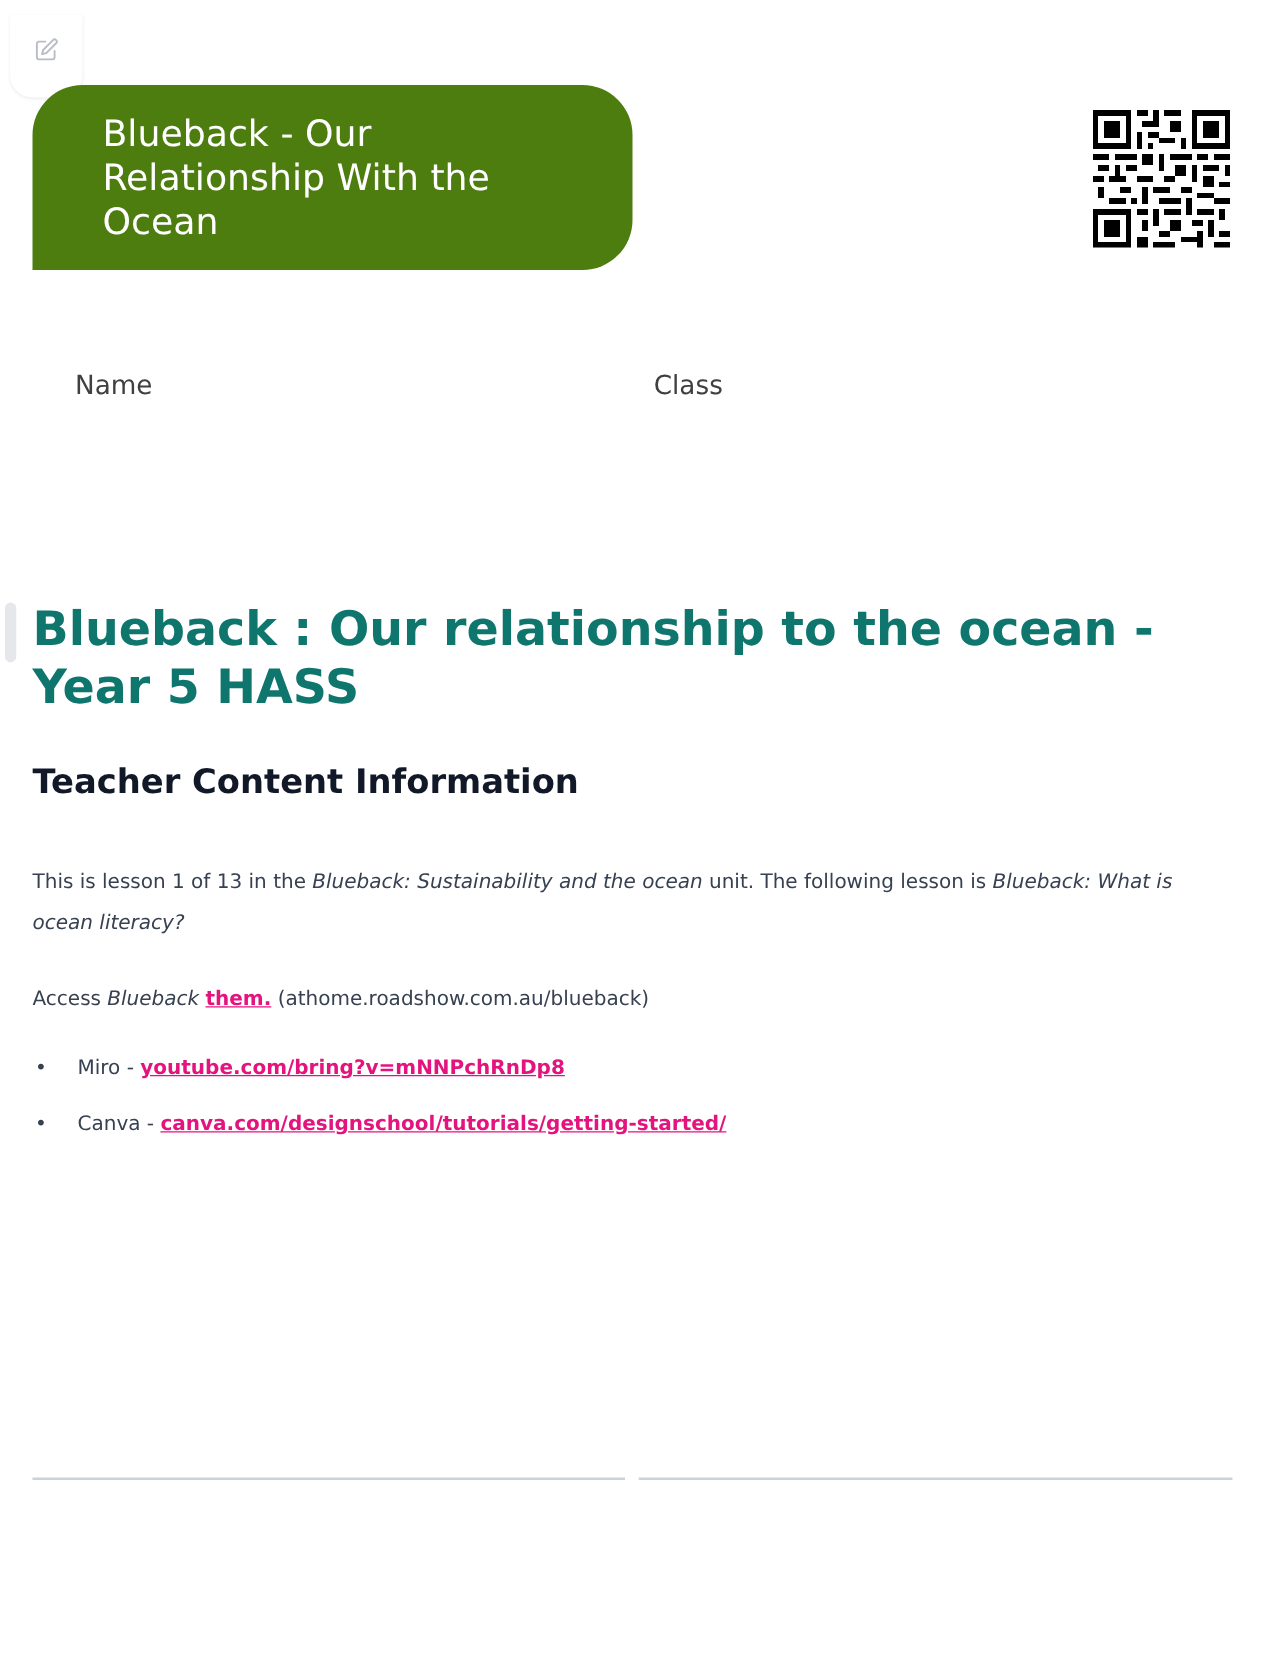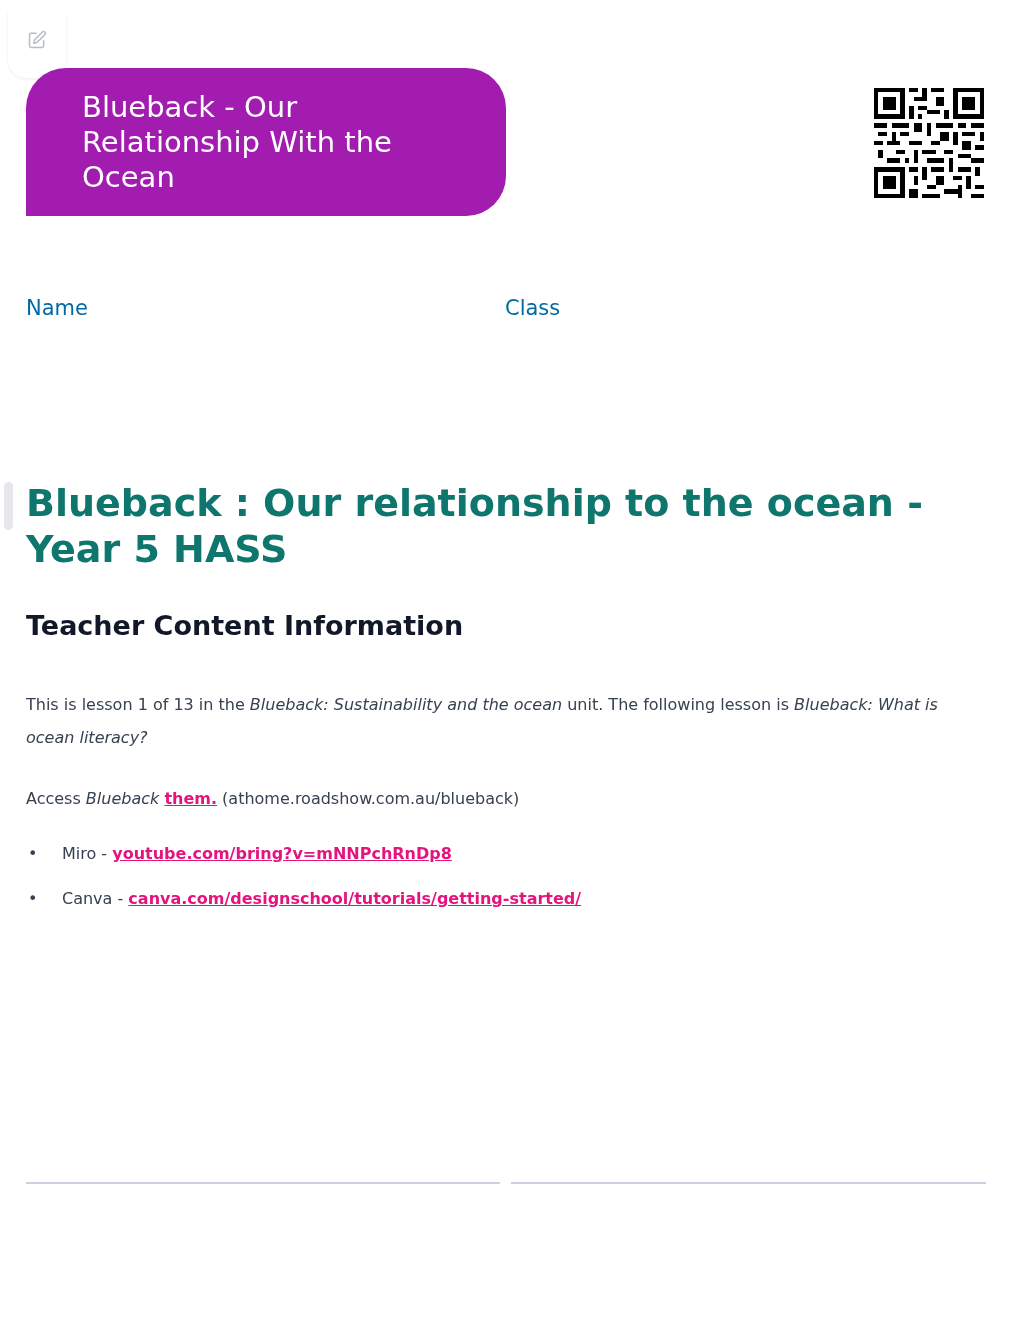--- a/index.html
+++ b/index.html
@@ -16,36 +16,36 @@
       background: #ffffff;
       border-radius: 0 0 18px 18px;
       box-shadow: 0 1px 3px rgba(0,0,0,0.08);
       display: flex; align-items: flex-start; justify-content: center;
       padding-top: 18px;
     }
     .edit-tab svg { width: 20px; height: 20px; }
     .title-banner {
       position: absolute; left: 26px; top: 68px;
       width: 480px; height: 148px;
-      background: #a21caf;
+      background: #4d7c0f;
       border-radius: 40px 40px 40px 0;
       padding: 22px 40px 0 56px;
     }
     .title-banner h1 {
       color: #ffffff; font-weight: normal;
       font-size: 29px; line-height: 35px;
       font-family: "DejaVu Sans", sans-serif;
     }
     .qr {
       position: absolute; left: 873px; top: 88px;
       width: 112px; height: 110px;
     }
     .field-label {
       position: absolute; top: 296px;
-      font-size: 21px; color: #0369a1;
+      font-size: 21px; color: #404040; margin-left: 34px;
     }
     .left-marker {
       position: absolute; left: 4px; top: 482px;
       width: 9px; height: 48px; background: #e5e7eb; border-radius: 5px;
     }
     .main-heading {
       position: absolute; left: 26px; top: 480px; width: 960px;
       color: #0f766e; font-weight: bold;
       font-size: 38px; line-height: 46px;
     }
@@ -151,21 +151,21 @@
       <rect x="12" y="22" width="2" height="1"></rect>
       <rect x="11" y="24" width="4" height="1"></rect>
       <rect x="16" y="23" width="3" height="1"></rect>
       <rect x="19" y="22" width="1" height="3"></rect>
       <rect x="23" y="22" width="2" height="1"></rect>
       <rect x="22" y="24" width="3" height="1"></rect>
   </g>
 </svg>
 
 <div class="field-label" style="left:26px;">Name</div>
-<div class="field-label" style="left:505px;text-align:center;">Class</div>
+<div class="field-label" style="left:489px;text-align:center;">Class</div>
 
 <div class="left-marker"></div>
 
 <h2 class="main-heading">Blueback : Our relationship to the ocean - Year 5 HASS</h2>
 
 <h3 class="sub-heading">Teacher Content Information</h3>
 
 <div class="body">
   <p><span>This is lesson 1 of 13 in the </span><em>Blueback: Sustainability and the ocean</em><span> unit. The following lesson is </span><em>Blueback: What is ocean literacy?</em></p>
 

